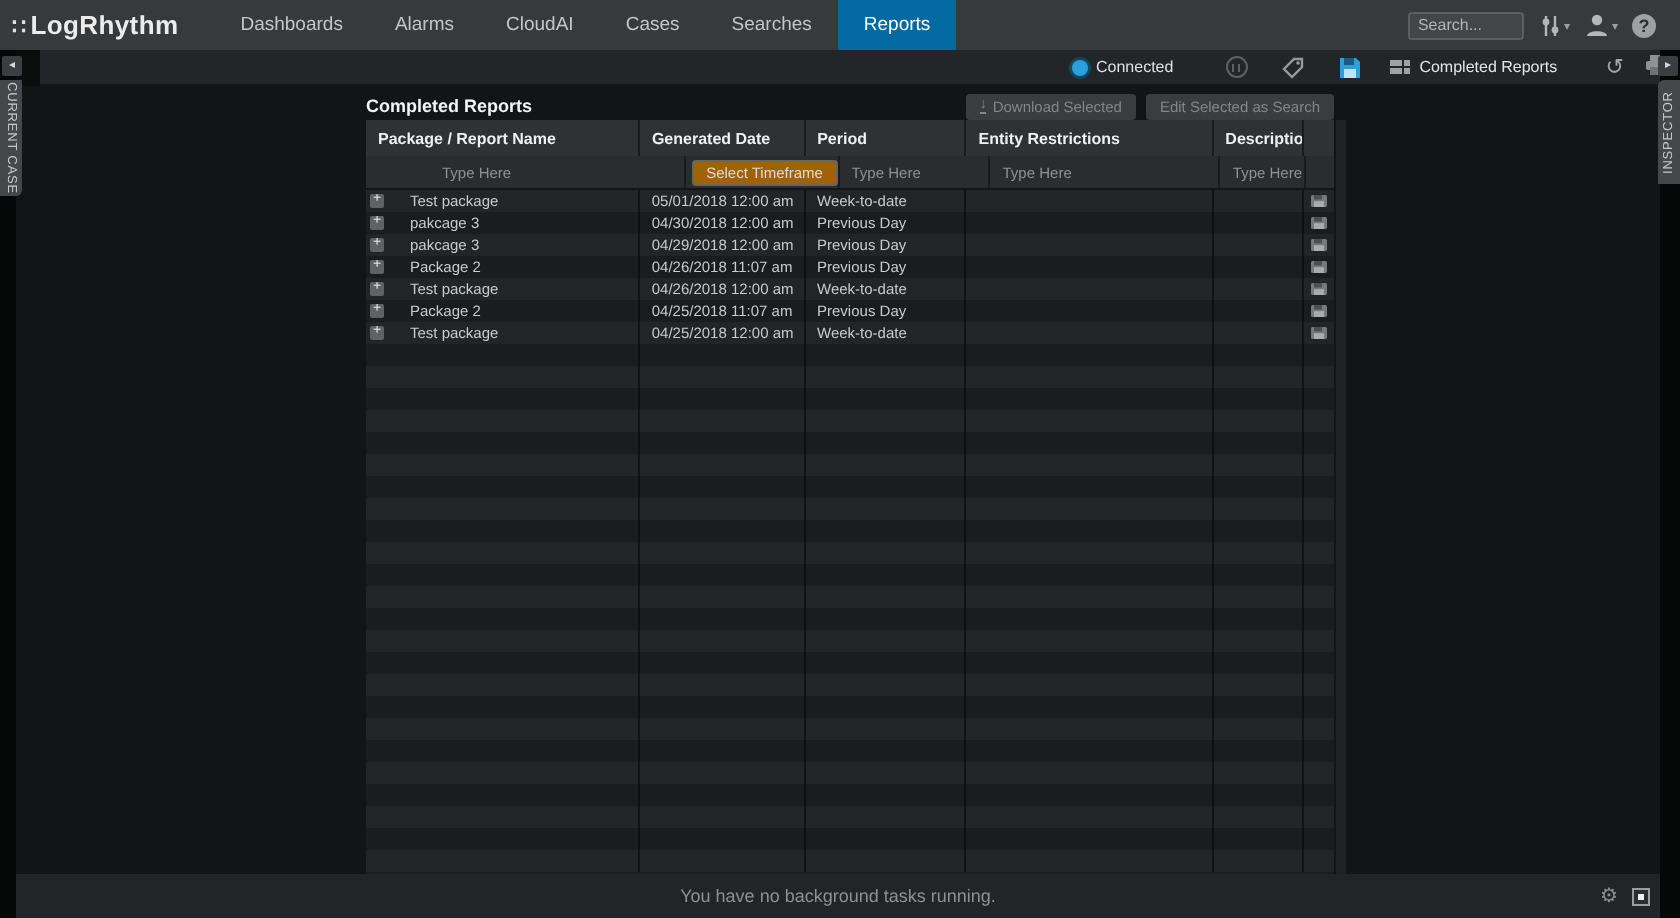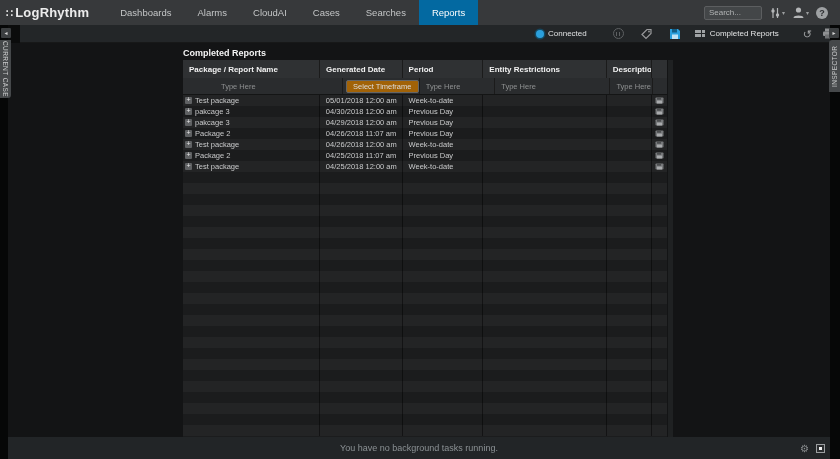--- a/index.html
+++ b/index.html
@@ -97,21 +97,21 @@
     border-radius:2px; color:#dcdddd; font-size:7.5px; font-family:"Liberation Sans", sans-serif;
     line-height:11px; }
 
   .tbody { flex:1; overflow:hidden; }
   .tr { height:11px; display:flex; font-size:7.5px; color:#c9cacb; }
   .tr.odd { background:#232425; }
   .tr.even { background:#1b1c1d; }
   .td { display:flex; align-items:center; padding-left:6px; border-right:1px solid rgba(0,0,0,.45);
     overflow:hidden; white-space:nowrap; }
   .td.c6 { padding-left:0; border-right:none; justify-content:center; }
-  .td.c1 { padding-left:2px; gap:3px; }
+  .td.c1 { padding-left:2px; gap:13px; }
   .expand-icon { width:7px; height:7px; min-width:7px; background:#5f6163; border-radius:1px;
     color:#e8e8e8; font-size:7px; line-height:6px; text-align:center; }
   .tr.empty .expand-icon, .tr.empty .row-save-icon { visibility:hidden; }
   .row-save-icon { display:flex; align-items:center; }
 
   .table-scrollbar { position:absolute; top:14px; left:485px; width:5px; bottom:0;
     background:#1f2122; }
 
   
   .statusbar { position:absolute; left:8px; right:10px; bottom:0; height:22px;
@@ -209,20 +209,29 @@
         <rect x="3" y="6.5" width="6" height="4" fill="#6f7173"></rect>
       </svg>
     </span>
   </div>
 </div>
 
 <div class="main">
   <div class="panel">
     <div class="panel-head">
       <span class="panel-title">Completed Reports</span>
+      <div class="panel-buttons">
+        <button class="pbtn">
+          <span class="dl-glyph">↓</span>
+          <span>Download Selected</span>
+        </button>
+        <button class="pbtn">
+          <span>Edit Selected as Search</span>
+        </button>
+      </div>
     </div>
 
     <div class="table">
       <div class="thead">
         <div class="th c1">Package / Report Name</div>
         <div class="th c2">Generated Date</div>
         <div class="th c3">Period</div>
         <div class="th c4">Entity Restrictions</div>
         <div class="th c5">Description</div>
         <div class="th c6"></div>

